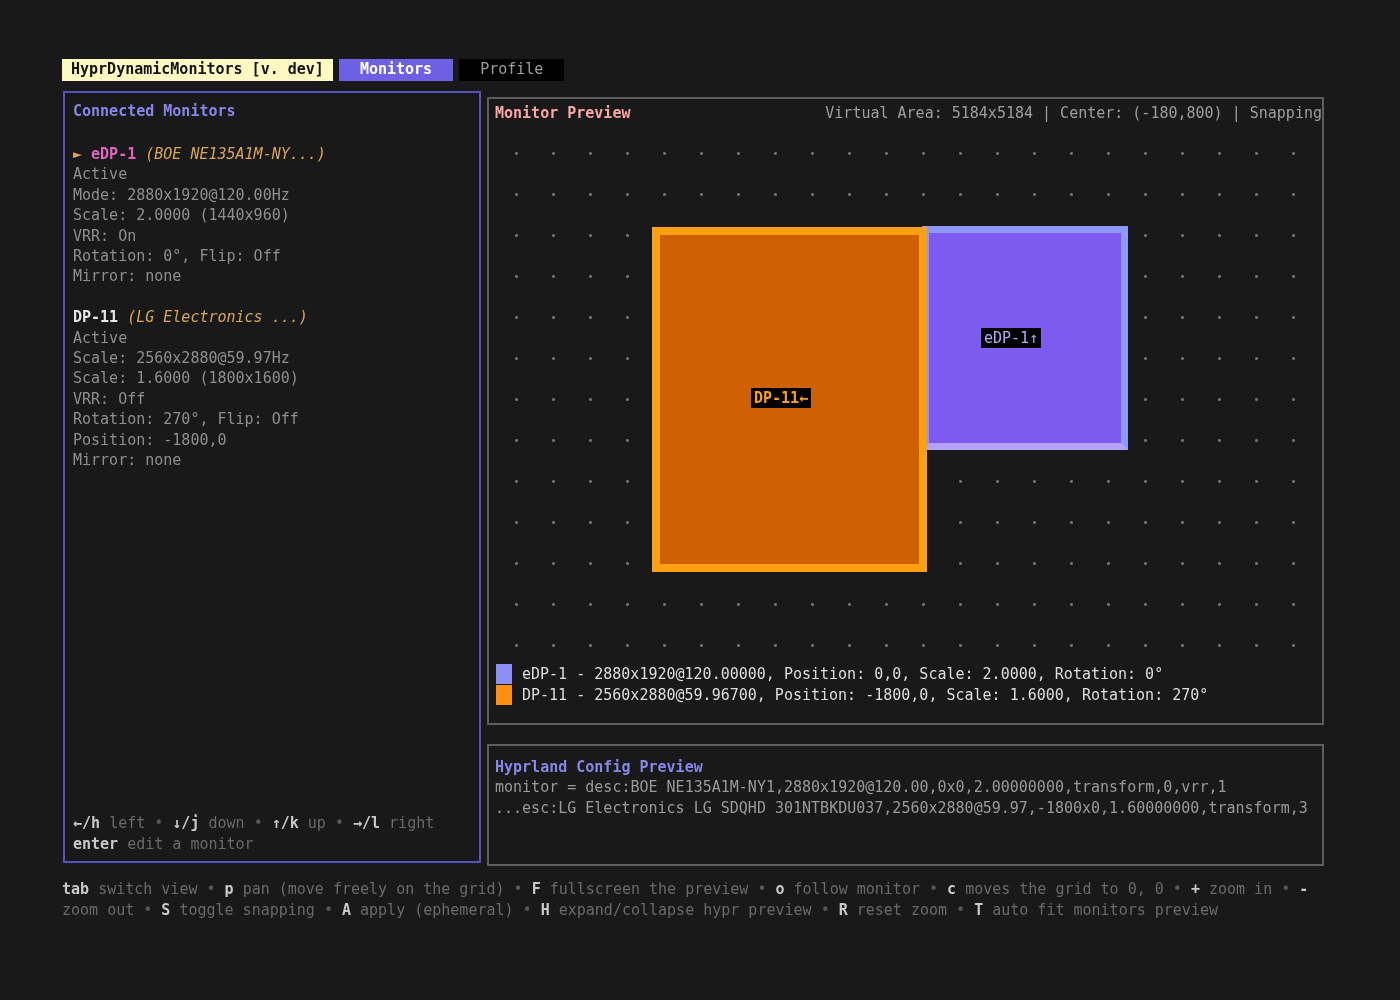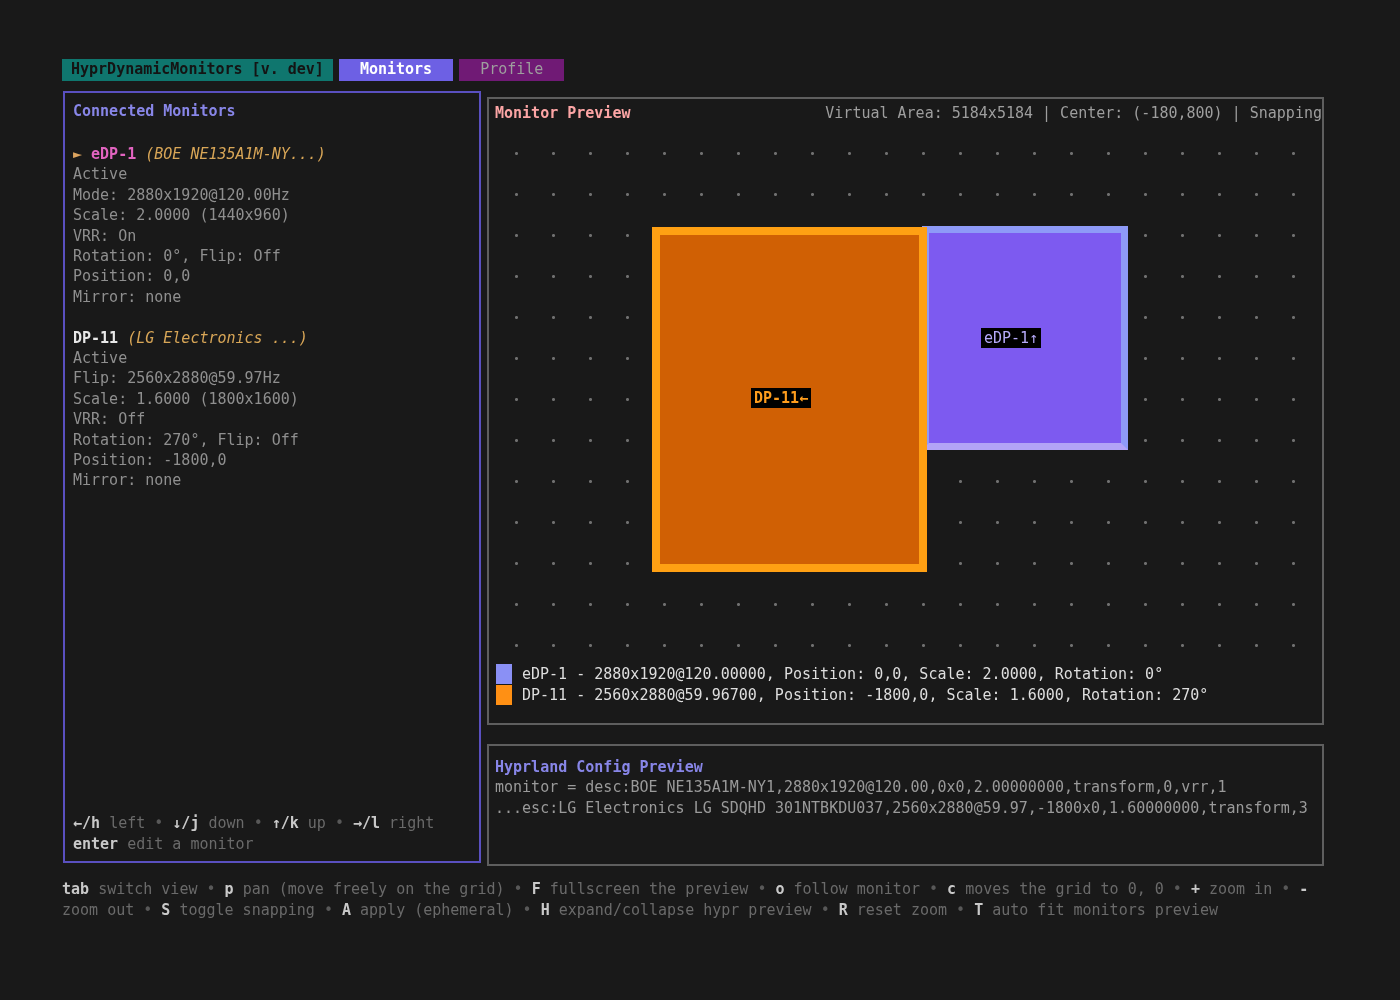--- a/index.html
+++ b/index.html
@@ -2,24 +2,24 @@
 <html><head>
 <meta charset="utf-8">
 <style>
   * { margin:0; padding:0; box-sizing:border-box; }
   html,body { width:1400px; height:1000px; background:#1a1a1a; }
   body { font-family:"DejaVu Sans Mono", monospace; font-size:15px; }
   .screen { position:relative; width:1400px; height:1000px; background:#191919; overflow:hidden; }
 
   
   .titlebar { position:absolute; left:62px; top:59px; height:22px; display:flex; gap:6px; white-space:nowrap; }
-  .app-chip { background:#0f766e; color:#141414; font-weight:bold; padding:1px 9px; }
+  .app-chip { background:#fef9c3; color:#141414; font-weight:bold; padding:1px 9px; }
   .tab { padding:1px 21px; }
   .tab-active { background:#6d60e4; color:#ffffff; font-weight:bold; }
-  .tab-inactive { background:#701a75; color:#9e9e9e; }
+  .tab-inactive { background:#000000; color:#9e9e9e; }
 
   
   .left-panel { position:absolute; left:63px; top:91px; width:418px; height:772px; border:2px solid #5a50c0; }
   .left-title { position:absolute; left:8px; top:9px; color:#8886e8; font-weight:bold; }
   .monitor-list { position:absolute; left:8px; top:51px; right:6px; line-height:20.4px; }
   .mon-row { white-space:nowrap; overflow:hidden; }
   .mon-gap { height:20.4px; }
   .sel-arrow { color:#dca45f; }
   .mon-name-selected { color:#e264c0; font-weight:bold; }
   .mon-name { color:#e8e8e8; font-weight:bold; }
@@ -82,33 +82,32 @@
         <div class="mon-row">
           <span class="sel-arrow">►</span>
           <span class="mon-name-selected">eDP-1</span>
           <span class="mon-vendor">(BOE NE135A1M-NY...)</span>
         </div>
         <div class="mon-detail">Active</div>
         <div class="mon-detail">Mode: 2880x1920@120.00Hz</div>
         <div class="mon-detail">Scale: 2.0000 (1440x960)</div>
         <div class="mon-detail">VRR: On</div>
         <div class="mon-detail">Rotation: 0°, Flip: Off</div>
-        <div class="mon-detail">Position: 0,0</div>
         <div class="mon-detail">Mirror: none</div>
       </div>
 
       <div class="mon-gap"></div>
 
       <div>
         <div class="mon-row">
           <span class="mon-name">DP-11</span>
           <span class="mon-vendor">(LG Electronics ...)</span>
         </div>
         <div class="mon-detail">Active</div>
-        <div class="mon-detail">Flip: 2560x2880@59.97Hz</div>
+        <div class="mon-detail">Scale: 2560x2880@59.97Hz</div>
         <div class="mon-detail">Scale: 1.6000 (1800x1600)</div>
         <div class="mon-detail">VRR: Off</div>
         <div class="mon-detail">Rotation: 270°, Flip: Off</div>
         <div class="mon-detail">Position: -1800,0</div>
         <div class="mon-detail">Mirror: none</div>
       </div>
     </div>
 
     <div class="left-keys">
       <div>

